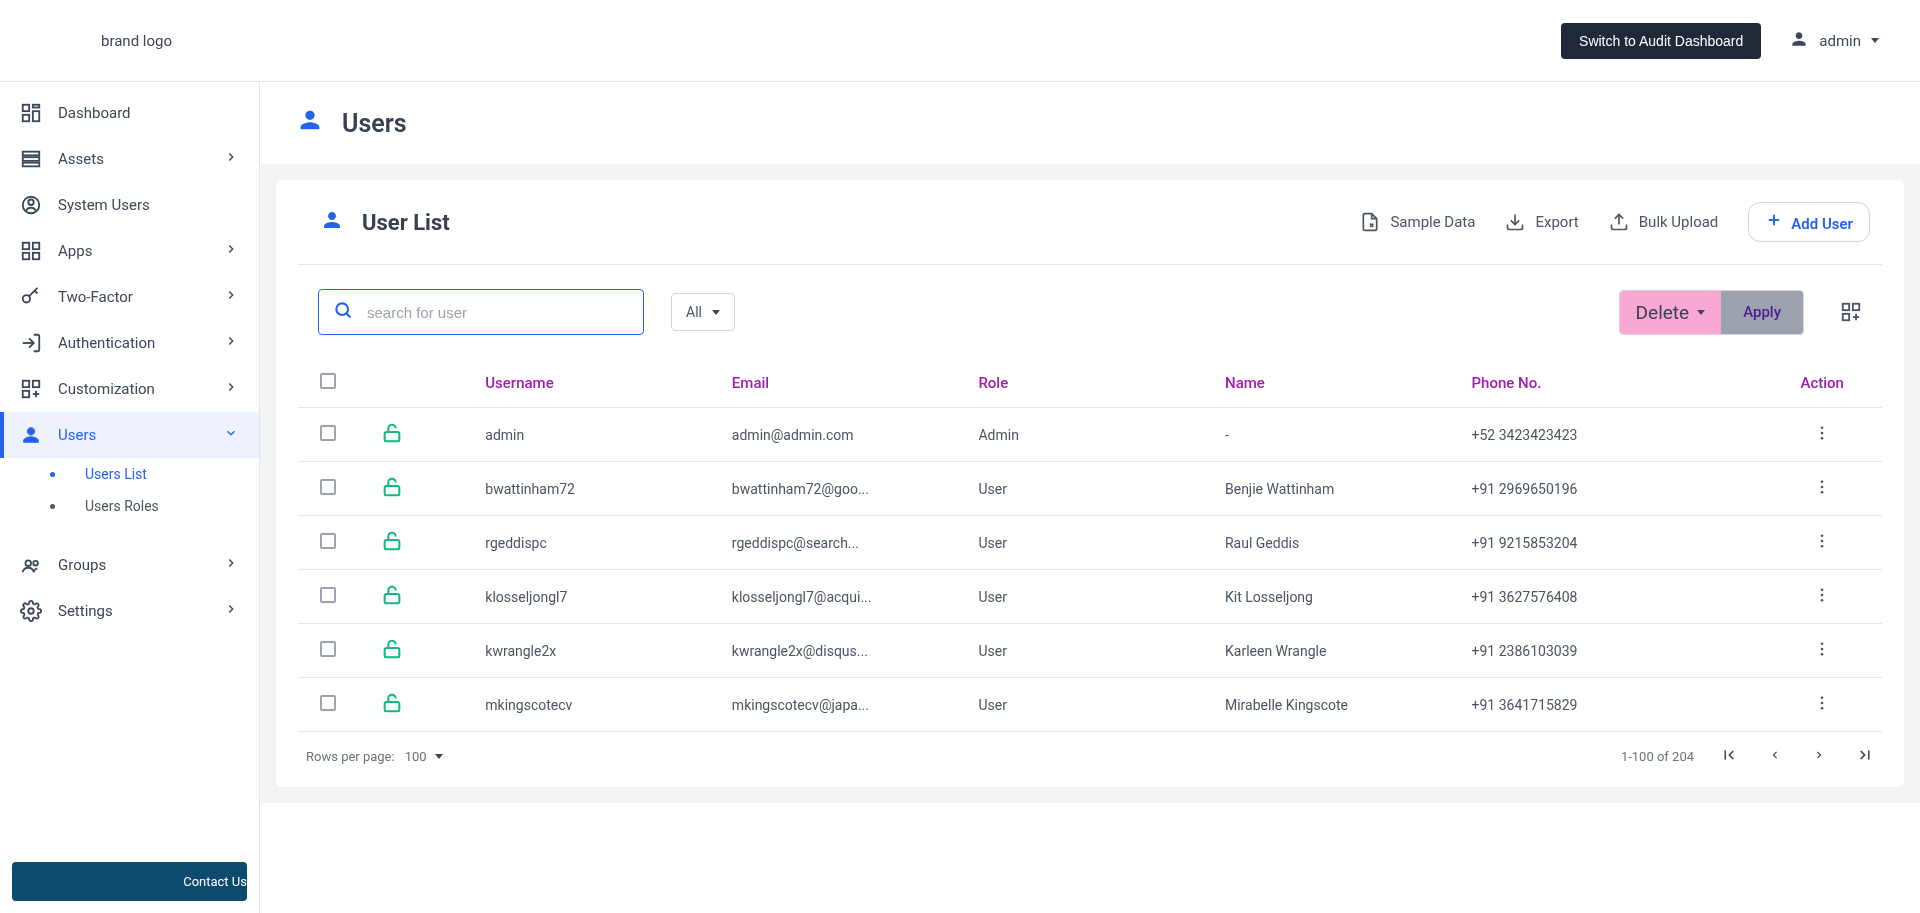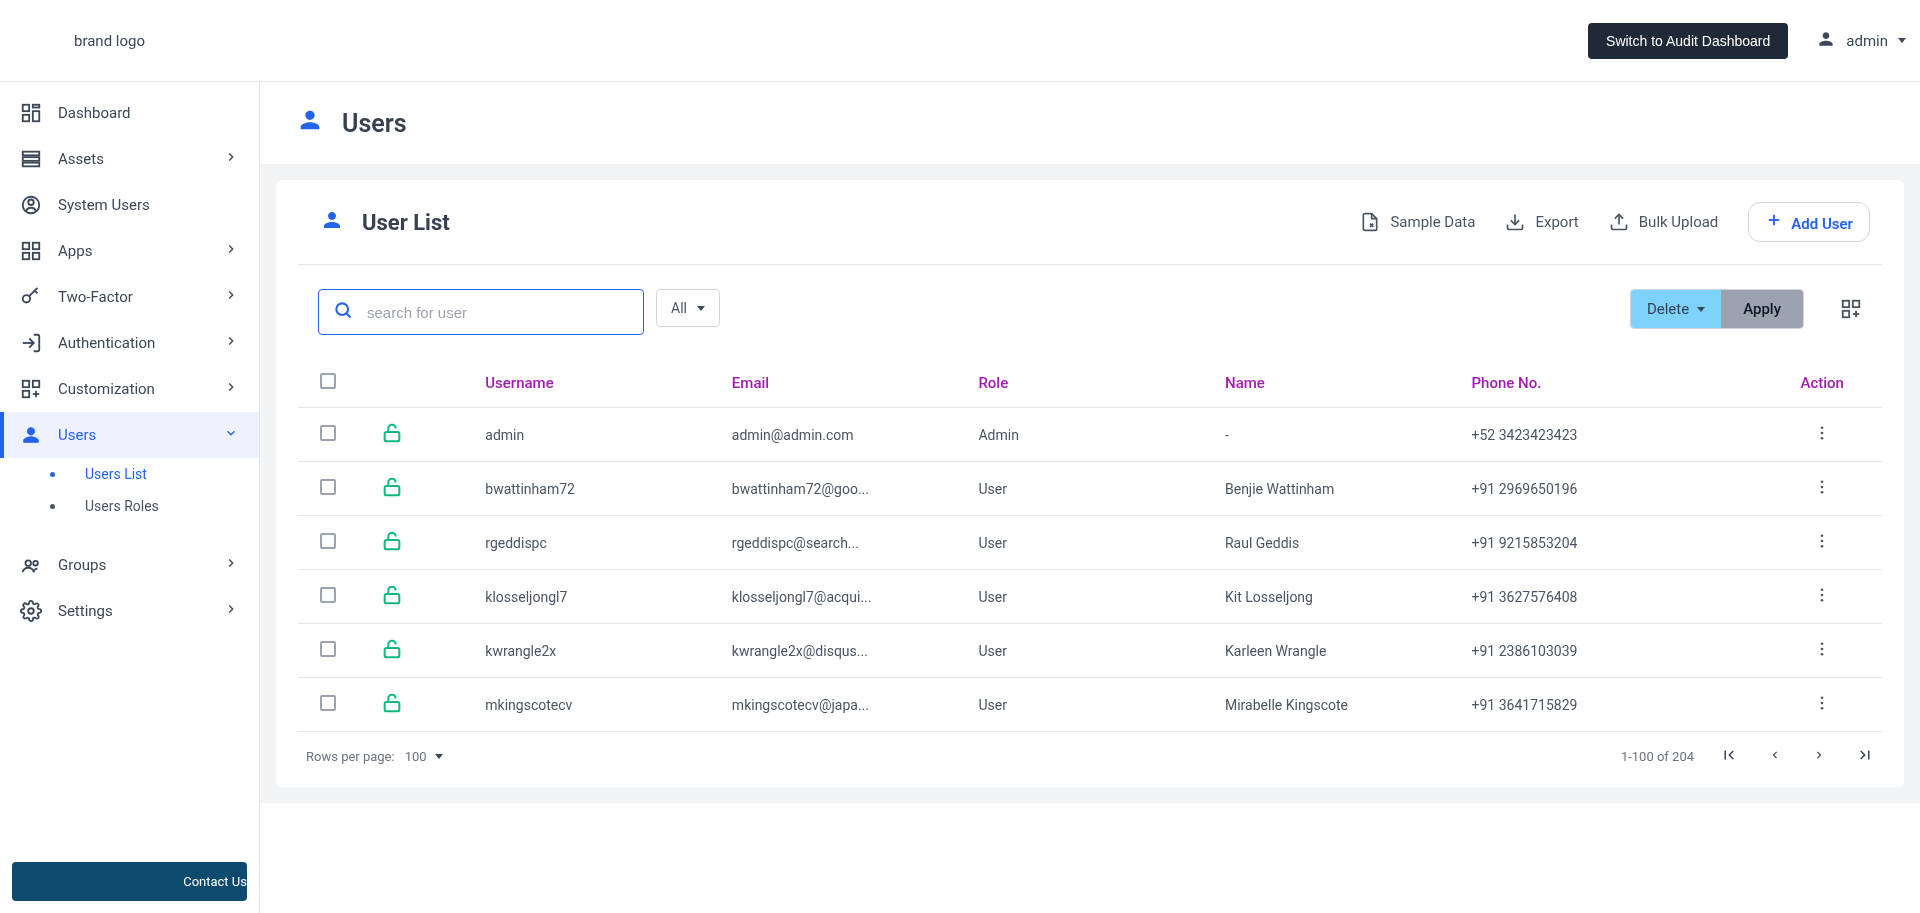--- a/index.html
+++ b/index.html
@@ -1,18 +1,18 @@
 <!DOCTYPE html>
 <html><head>
 <meta charset="utf-8">
 <style>
 * { margin: 0; padding: 0; box-sizing: border-box; }
 body { font-family: -apple-system, BlinkMacSystemFont, "Segoe UI", Roboto, sans-serif; background: #fff; color: #3c4858; }
 
-.header { display: flex; align-items: center; justify-content: space-between; padding: 0 14px; height: 82px; border-bottom: 1px solid #e5e5e5; }
+.header { display: flex; align-items: center; justify-content: space-between; padding: 0 41px; height: 82px; border-bottom: 1px solid #e5e5e5; }
 .brand-logo { font-size: 15px; color: #3c4858; margin-left: 60px; }
 .header-right { display: flex; align-items: center; gap: 28px; }
 .switch-btn { background: #1f2937; color: #fff; border: none; padding: 10px 18px; font-size: 14px; border-radius: 4px; cursor: pointer; font-weight: 500; }
 .user-menu { display: flex; align-items: center; gap: 10px; cursor: pointer; }
 .user-menu .person-icon { color: #3c4858; }
 .user-menu span { font-size: 15px; }
 .caret-down { width: 0; height: 0; border-left: 4px solid transparent; border-right: 4px solid transparent; border-top: 5px solid #3c4858; }
 
 .main-wrap { display: flex; }
 .sidebar { width: 260px; border-right: 1px solid #e5e5e5; padding-top: 8px; position: relative; min-height: calc(100vh - 82px); }
@@ -38,30 +38,30 @@
 .content-body { background: #f3f4f6; padding: 16px; }
 .card { background: #fff; border-radius: 6px; padding: 0 22px 16px; }
 
 .card-header { display: flex; align-items: center; padding: 22px 12px 22px 22px; border-bottom: 1px solid #e5e7eb; }
 .card-title { display: flex; align-items: center; gap: 18px; font-size: 22px; font-weight: 700; color: #374151; }
 .card-title svg { color: #2563eb; }
 .card-actions { margin-left: auto; display: flex; align-items: center; gap: 30px; }
 .card-action { display: flex; align-items: center; gap: 10px; cursor: pointer; color: #4b5563; font-size: 15px; }
 .add-user-btn { display: flex; align-items: flex-end; gap: 8px; border: 1px solid #d1d5db; border-radius: 12px; padding: 8px 16px; color: #2563eb; font-weight: 600; cursor: pointer; font-size: 15px; }
 
-.toolbar { display: flex; align-items: flex-start; padding: 24px 20px; gap: 12px; }
+.toolbar { display: flex; align-items: center; padding: 24px 20px; gap: 27px; }
 .search-box { display: flex; align-items: center; border: 1px solid #2563eb; border-radius: 4px; padding: 0 14px; height: 46px; width: 326px; gap: 14px; }
 .search-box input { border: none; outline: none; flex: 1; font-size: 15px; color: #374151; background: transparent; }
 .search-box input::placeholder { color: #9ca3af; }
 .search-box svg { color: #2563eb; }
 .all-select { display: flex; align-items: center; gap: 10px; border: 1px solid #d1d5db; border-radius: 4px; padding: 10px 14px; cursor: pointer; color: #4b5563; font-size: 14px; }
 .toolbar-right { margin-left: auto; display: flex; align-items: center; gap: 36px; }
 .bulk-ops { display: flex; border: 1px solid #d1d5db; border-radius: 4px; overflow: hidden; }
-.bulk-delete { display: flex; align-items: center; gap: 8px; padding: 10px 16px; cursor: pointer; color: #374151; font-size: 15px; background: #7dd3fc; }
-.bulk-apply { display: flex; align-items: center; padding: 10px 22px; cursor: pointer; color: #0f172a; background: #9ca3af; font-size: 15px; font-weight: 500; }
+.bulk-delete { display: flex; align-items: center; gap: 8px; padding: 10px 16px; cursor: pointer; color: #374151; font-size: 19px; background: #f9a8d4; }
+.bulk-apply { display: flex; align-items: center; padding: 10px 22px; cursor: pointer; color: #4c1d95; background: #9ca3af; font-size: 15px; font-weight: 500; }
 .grid-icon { cursor: pointer; color: #4b5563; }
 
 table { width: 100%; border-collapse: collapse; }
 th { text-align: left; font-weight: 500; font-size: 15px; color: #a21caf; padding: 14px 8px; border-bottom: 1px solid #e5e7eb; }
 td { padding: 14px 8px; border-bottom: 1px solid #e5e7eb; font-size: 14px; color: #4b5563; }
 th:first-child, td:first-child { width: 50px; padding-left: 22px; }
 td.col-lock { width: 70px; }
 td.col-user { width: 165px; white-space: nowrap; overflow: hidden; text-overflow: ellipsis; }
 td.col-email { width: 165px; max-width: 165px; white-space: nowrap; overflow: hidden; text-overflow: ellipsis; }
 td.col-role { width: 165px; }

